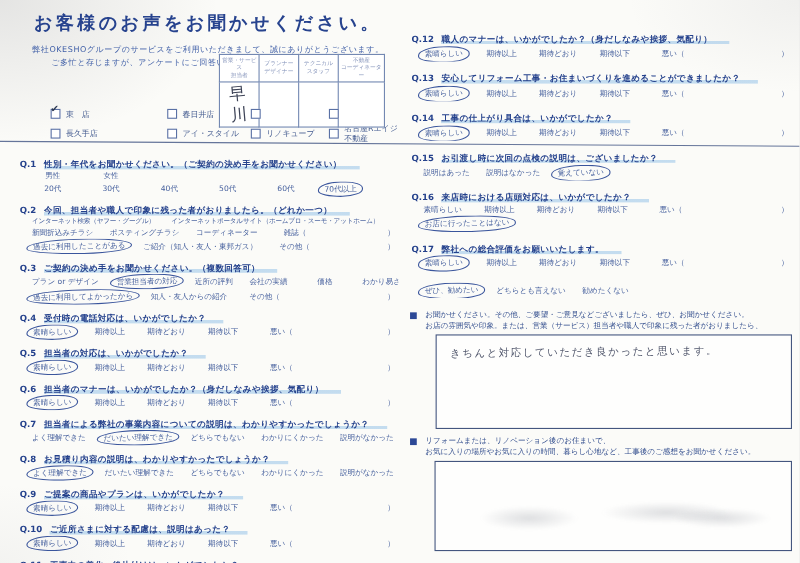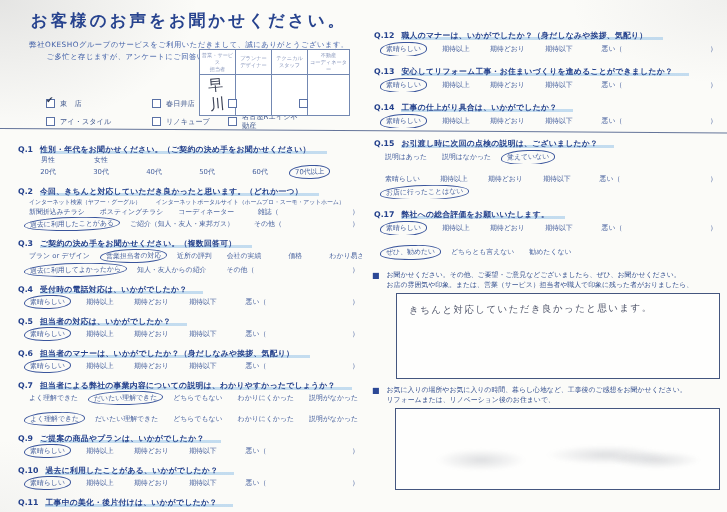--- a/index.html
+++ b/index.html
@@ -115,20 +115,24 @@
         <div class="store">
           <span class="cb"></span>
           <span class="slabel">緑　店</span>
         </div>
         <div class="store">
           <span class="cb"></span>
           <span class="slabel">多治見店</span>
         </div>
         <div class="store">
           <span class="cb"></span>
+          <span class="slabel">長久手店</span>
+        </div>
+        <div class="store">
+          <span class="cb"></span>
           <span class="slabel">アイ・スタイル</span>
         </div>
         <div class="store">
           <span class="cb"></span>
           <span class="slabel">リノキューブ</span>
         </div>
         <div class="store">
           <span class="cb"></span>
           <span class="slabel">名古屋Rエイジ不動産</span>
         </div>
@@ -144,21 +148,21 @@
           <div class="oline">
             <span class="opt wide">20代</span>
             <span class="opt wide">30代</span>
             <span class="opt wide">40代</span>
             <span class="opt wide">50代</span>
             <span class="opt wide">60代</span>
             <span class="opt circled">70代以上</span>
           </div>
         </div>
         <div class="q">
-          <div class="qt"><span class="qno">Q.2</span><span class="qtt">今回、きちんと対応していただき良かったと思います。（どれか一つ）</span></div>
+          <div class="qt"><span class="qno">Q.2</span><span class="qtt">今回、担当者や職人で印象に残った者がおりましたら。（どれか一つ）</span></div>
           <div class="oline dense">
             <span class="opt">インターネット検索（ヤフー・グーグル）</span>
             <span class="opt">インターネットポータルサイト（ホームプロ・スーモ・アットホーム）</span>
           </div>
           <div class="oline">
             <span class="opt">新聞折込みチラシ</span>
             <span class="opt">ポスティングチラシ</span>
             <span class="opt">コーディネーター</span>
             <span class="opt wide">雑誌（</span>
             <span class="opt right">）</span>
@@ -224,41 +228,42 @@
           <div class="qt"><span class="qno">Q.7</span><span class="qtt">担当者による弊社の事業内容についての説明は、わかりやすかったでしょうか？</span></div>
           <div class="oline">
             <span class="opt">よく理解できた</span>
             <span class="opt circled">だいたい理解できた</span>
             <span class="opt">どちらでもない</span>
             <span class="opt">わかりにくかった</span>
             <span class="opt">説明がなかった</span>
           </div>
         </div>
         <div class="q">
+          <div class="qt"><span class="qno">Q.8</span><span class="qtt">お見積り内容の説明は、わかりやすかったでしょうか？</span></div>
           <div class="oline">
             <span class="opt circled">よく理解できた</span>
             <span class="opt">だいたい理解できた</span>
             <span class="opt">どちらでもない</span>
             <span class="opt">わかりにくかった</span>
             <span class="opt">説明がなかった</span>
           </div>
         </div>
         <div class="q">
           <div class="qt"><span class="qno">Q.9</span><span class="qtt">ご提案の商品やプランは、いかがでしたか？</span></div>
           <div class="oline">
             <span class="opt circled">素晴らしい</span>
             <span class="opt wide">期待以上</span>
             <span class="opt">期待どおり</span>
             <span class="opt wide">期待以下</span>
             <span class="opt wide">悪い（</span>
             <span class="opt right">）</span>
           </div>
         </div>
         <div class="q">
-          <div class="qt"><span class="qno">Q.10</span><span class="qtt">過去に利用したことがある、いかがでしたか？</span></div>
+          <div class="qt"><span class="qno">Q.10</span><span class="qtt">ご近所さまに対する配慮は、説明はあった？</span></div>
           <div class="oline">
             <span class="opt circled">素晴らしい</span>
             <span class="opt wide">期待以上</span>
             <span class="opt">期待どおり</span>
             <span class="opt wide">期待以下</span>
             <span class="opt wide">悪い（</span>
             <span class="opt right">）</span>
           </div>
         </div>
         <div class="q">
@@ -304,20 +309,21 @@
         </div>
         <div class="q">
           <div class="qt"><span class="qno">Q.15</span><span class="qtt">お引渡し時に次回の点検の説明は、ございましたか？</span></div>
           <div class="oline">
             <span class="opt">説明はあった</span>
             <span class="opt">説明はなかった</span>
             <span class="opt circled">覚えていない</span>
           </div>
         </div>
         <div class="q">
+          <div class="qt"><span class="qno">Q.16</span><span class="qtt">来店時における店頭対応は、いかがでしたか？</span></div>
           <div class="oline">
             <span class="opt">素晴らしい</span>
             <span class="opt wide">期待以上</span>
             <span class="opt">期待どおり</span>
             <span class="opt wide">期待以下</span>
             <span class="opt wide">悪い（</span>
             <span class="opt right">）</span>
           </div>
           <div class="oline">
             <span class="opt circled">お店に行ったことはない</span>
@@ -353,22 +359,22 @@
       </div>
       <div class="cbox cbox1">
         <div class="hw">きちんと対応していただき良かったと思います。</div>
       </div>
     </div>
 
     <div class="comment">
       <div class="prompt">
         <span class="bullet">■</span>
         <span>
+          <div>リフォームまたは、リノベーション後のお住まいで、</div>
           <div>お気に入りの場所やお気に入りの時間、暮らし心地など、工事後のご感想をお聞かせください。</div>
-          <div>リフォームまたは、リノベーション後のお住まいで、</div>
         </span>
       </div>
       <div class="cbox cbox2">
         <div class="smudge" style="left:40px;top:40px;width:90px;height:22px;"></div>
         <div class="smudge" style="left:150px;top:36px;width:120px;height:20px;"></div>
         <div class="smudge" style="left:215px;top:42px;width:90px;height:18px;"></div>
       </div>
     </div>
 
   </div>

